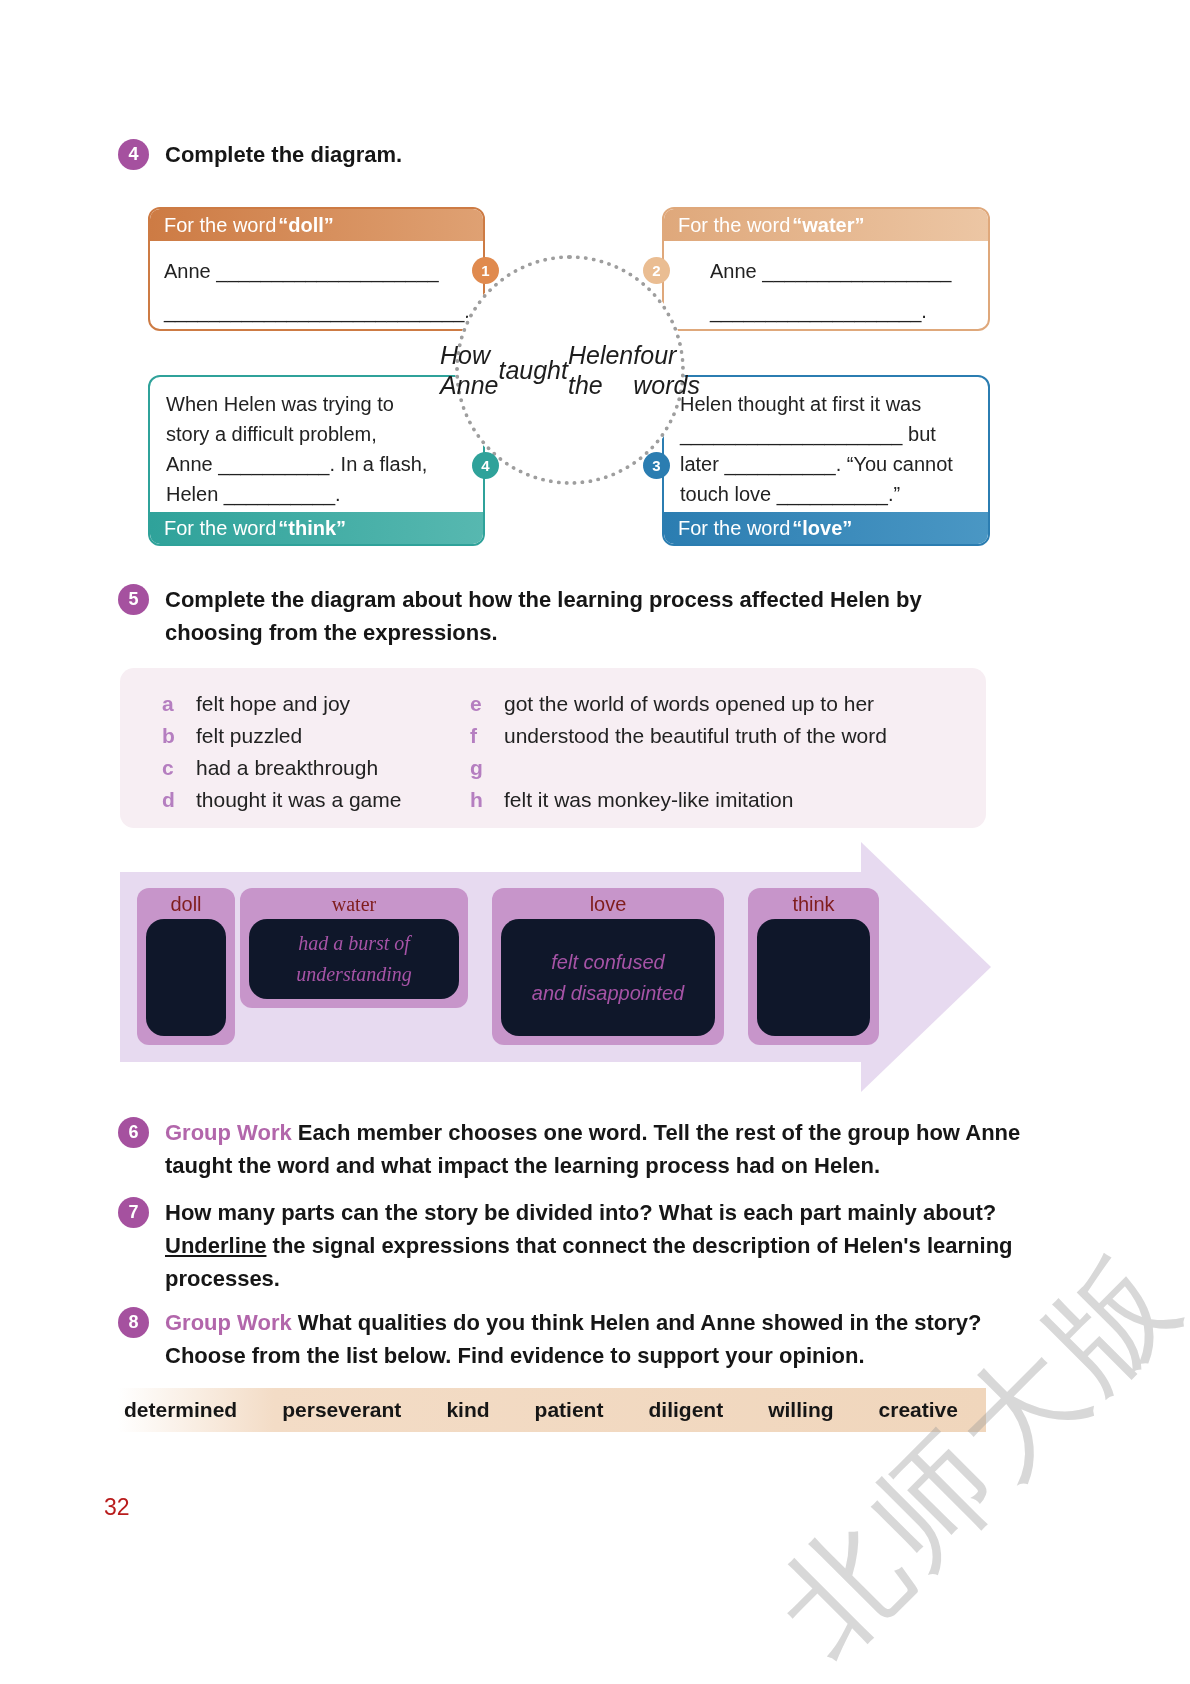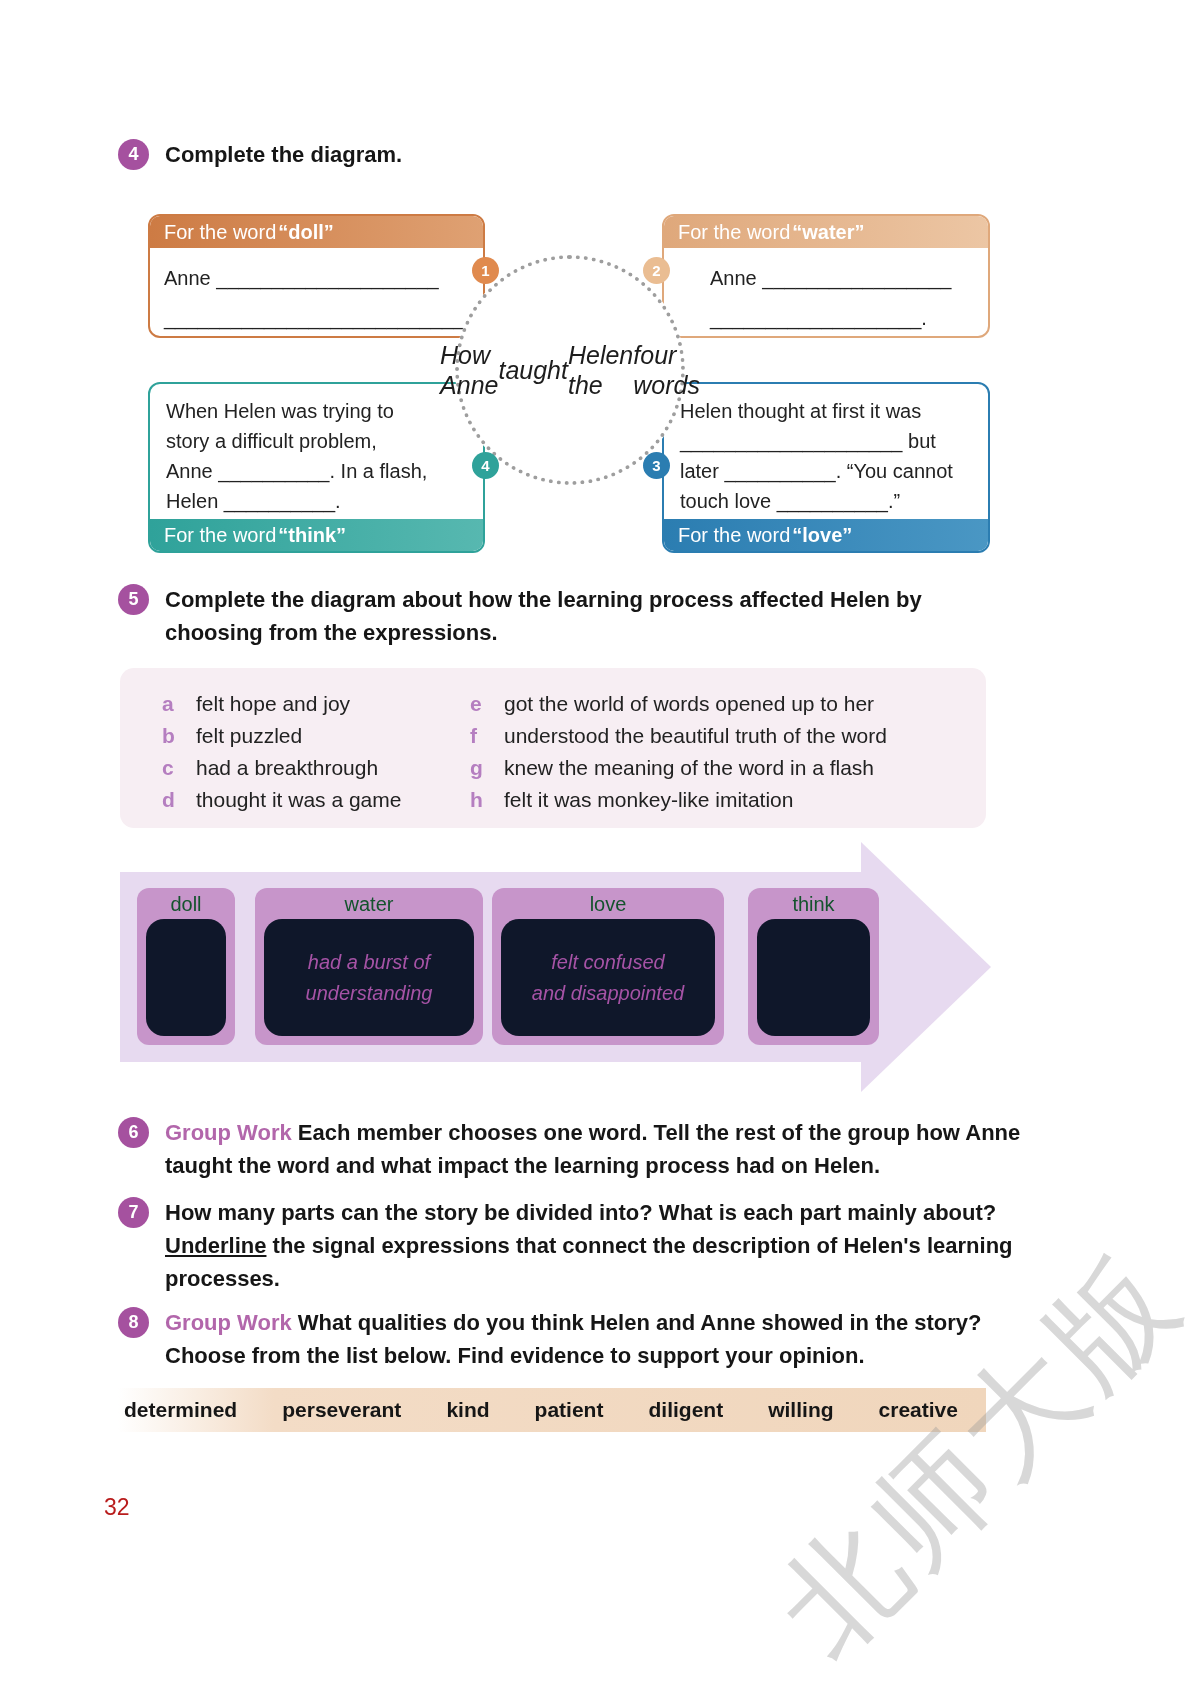--- a/index.html
+++ b/index.html
@@ -11,21 +11,21 @@
   .exh{position:absolute;left:118px;display:flex;gap:16px;align-items:flex-start;
        font-size:22px;font-weight:bold;color:#161616;line-height:1.5;}
   .ex-text{width:856px;}
   .num-badge{display:inline-flex;flex:0 0 31px;width:31px;height:31px;border-radius:50%;
              background:#a5519f;color:#fff;font-weight:bold;font-size:18px;
              align-items:center;justify-content:center;margin-top:1px;}
   .gw{color:#b266ab;}
   .u{text-decoration:underline;}
 
   
-  .dbox{position:absolute;background:#fff;z-index:1;overflow:hidden;margin-top:7px;}
+  .dbox{position:absolute;background:#fff;z-index:1;overflow:hidden;}
   .bhdr{position:absolute;left:0;right:0;height:32px;display:flex;align-items:center;
         padding:0 14px;color:#fff;font-size:20px;}
   .hdr-top{top:0;border-radius:9px 9px 0 0;}
   .hdr-bot{bottom:0;border-radius:0 0 9px 9px;}
   .bhdr b{margin-left:2px;}
   .bbody{position:absolute;left:0;right:0;font-size:20px;color:#222;}
   .body-top{top:34px;padding:8px 14px 0;line-height:40px;}
   .body-bot{top:0;padding:12px 16px 0;line-height:30px;}
   .box-line{white-space:nowrap;}
 
@@ -58,24 +58,24 @@
   .opt-row{display:flex;height:32px;align-items:center;font-size:21px;color:#222;}
   .opt-letter{color:#b57ec0;font-weight:bold;width:34px;flex:0 0 34px;}
 
   
   .arrow-body{position:absolute;left:120px;top:872px;width:742px;height:190px;background:#e7daf0;z-index:0;}
   .arrow-head{position:absolute;left:861px;top:842px;width:0;height:0;z-index:0;
               border-top:125px solid transparent;border-bottom:125px solid transparent;
               border-left:130px solid #e7daf0;}
   .stage{position:absolute;background:#c795ca;border-radius:12px;display:flex;flex-direction:column;z-index:1;}
   .st-doll{left:137px;top:888px;width:98px;height:157px;}
-  .st-water{left:255px;top:888px;width:228px;height:157px;}
+  .st-water{left:240px;top:888px;width:228px;height:120px;font-family:Liberation Serif, serif;}
   .st-love{left:492px;top:888px;width:232px;height:157px;}
   .st-think{left:748px;top:888px;width:131px;height:157px;}
-  .stage-label{text-align:center;font-size:20px;color:#14532d;padding:5px 5px 3px;}
+  .stage-label{text-align:center;font-size:20px;color:#7f1d1d;padding:5px 5px 3px;}
   .stage-inner{flex:1;margin:0 9px 9px;background:#0f172a;border-radius:18px;
                display:flex;align-items:center;justify-content:center;}
   .stage-text{font-style:italic;color:#a653a6;font-size:20px;line-height:1.55;text-align:center;}
 
   
   .qualities{position:absolute;left:118px;top:1388px;width:868px;height:44px;display:flex;
              align-items:center;justify-content:space-between;padding:0 28px 0 6px;
              font-size:21px;font-weight:bold;color:#161616;z-index:1;
              background:linear-gradient(90deg,rgba(243,220,198,0) 0%,#f3dcc6 18%,#f0d6bc 100%);}
 
@@ -183,21 +183,20 @@
       <div class="opt-row">
         <span class="opt-letter">e</span>
         <span class="opt-text">got the world of words opened up to her</span>
       </div>
       <div class="opt-row">
         <span class="opt-letter">f</span>
         <span class="opt-text">understood the beautiful truth of the word</span>
       </div>
       <div class="opt-row">
         <span class="opt-letter">g</span>
-        <span class="opt-text">knew the meaning of the word in a flash</span>
       </div>
       <div class="opt-row">
         <span class="opt-letter">h</span>
         <span class="opt-text">felt it was monkey-like imitation</span>
       </div>
     </div>
   </div>
 
   <div class="arrow-body"></div>
   <div class="arrow-head"></div>

